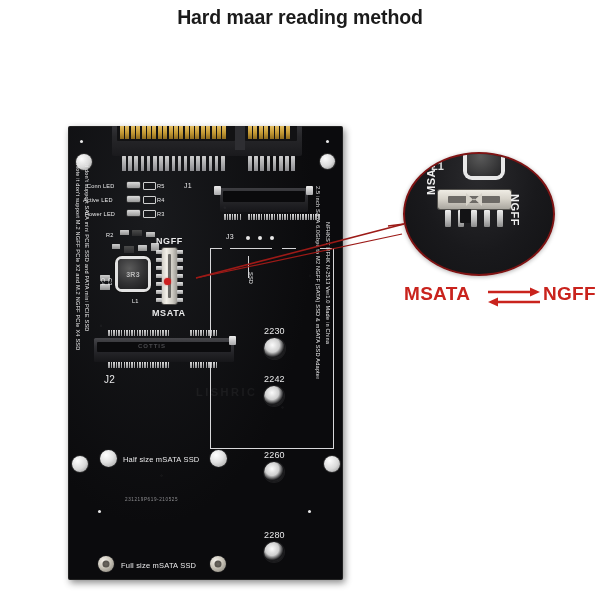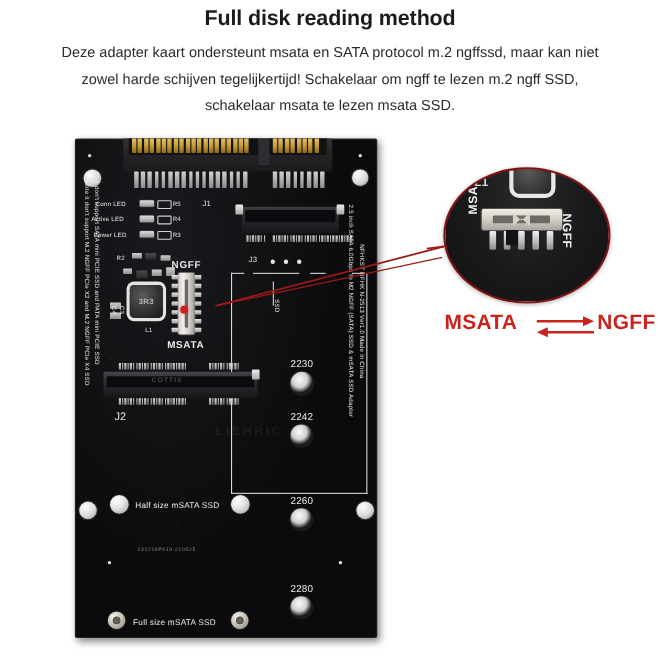--- a/index.html
+++ b/index.html
@@ -291,22 +291,21 @@
     position:absolute;
     font-size:19px;font-weight:bold;color:#c9231d;
     letter-spacing:.3px;
   }
 </style>
 </head>
 <body>
 
 <div id="stage">
 
-  <div class="title">Full disk reading method</div>
-  <div class="desc">Deze adapter kaart ondersteunt msata en SATA protocol m.2 ngffssd, maar kan niet zowel harde schijven tegelijkertijd! Schakelaar om ngff te lezen m.2 ngff SSD, schakelaar msata te lezen msata SSD.</div>
+  <div class="title">Hard maar reading method</div>
 
   <div id="board">
 
     <div class="sata">
       <div class="seg pwr">
         <i class="pin"></i>
           <i class="pin"></i>
           <i class="pin"></i>
           <i class="pin"></i>
           <i class="pin"></i>

